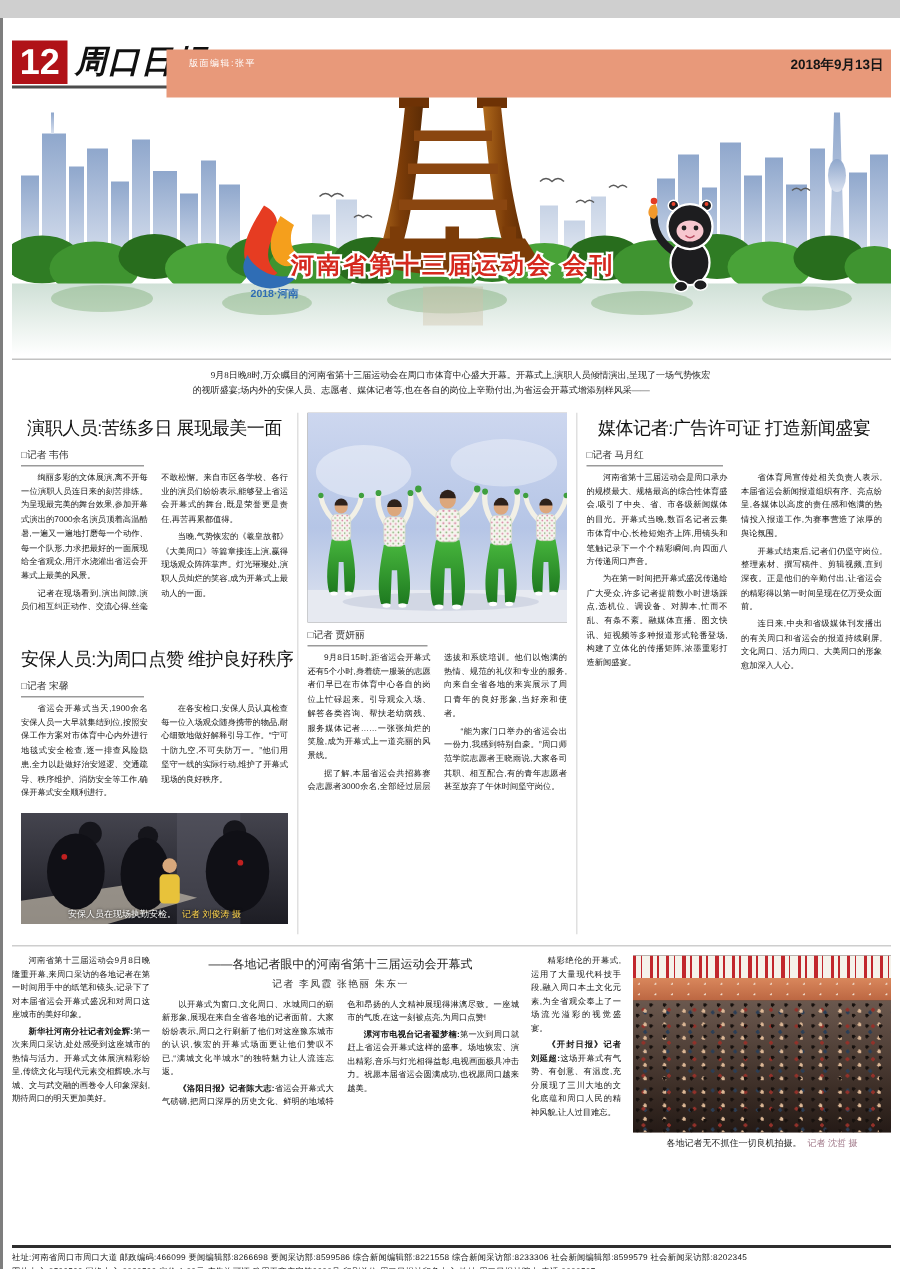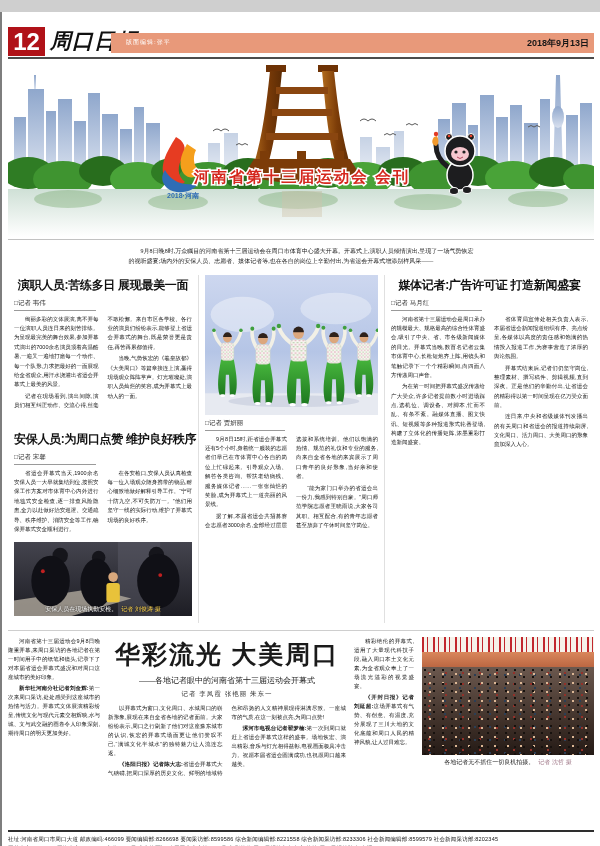--- a/index.html
+++ b/index.html
@@ -4,35 +4,35 @@
 <style>
   html,body{margin:0;padding:0;background:#cfcfcf;font-family:"Liberation Sans",sans-serif;}
   .page{position:relative;width:600px;height:846px;margin:12px auto;background:#fff;
         border-left:2px solid #7e7e7e;border-bottom:1px solid #9a9a9a;box-sizing:border-box;overflow:hidden;}
   
   .topbar{position:relative;margin:15px 6px 0;height:30px;border-bottom:2px solid #4c4c4c;}
   .pagenum{position:absolute;left:0;top:0;width:37px;height:29px;background:#b01218;color:#fff;
            font-weight:bold;font-size:24px;display:flex;align-items:center;justify-content:center;}
   .papername{position:absolute;left:42px;top:0;font-family:"DejaVu Serif",serif;font-style:italic;
              font-weight:bold;font-size:21px;color:#101010;letter-spacing:1px;white-space:nowrap;}
-  .strip{position:absolute;left:103px;right:0;top:6px;height:20px;background:#e8male;background:#e8997a;}
+  .strip{position:absolute;left:103px;right:0;top:6px;height:32px;background:#e8male;background:#e8997a;}
   .editor{position:absolute;left:15px;top:5px;font-size:6px;color:#fff;letter-spacing:1px;white-space:nowrap;}
   .date{position:absolute;right:5px;top:4px;font-size:9px;font-weight:bold;color:#161616;white-space:nowrap;}
   
   .masthead{position:relative;margin:0 6px;height:178px;overflow:hidden;}
   
   .leadblock{margin:2px 6px 0;border-top:1px solid #c2c2c2;padding-top:7px;text-align:center;}
   .leadblock h1{margin:2px 0 7px;font-size:36px;font-weight:900;color:#0d0d0d;letter-spacing:1px;white-space:nowrap;}
   .intro{width:345px;margin:0 auto;font-family:"Liberation Serif",serif;font-size:6px;line-height:1.65;
          color:#222;text-align:justify;text-indent:2em;}
   
   .maingrid{margin:8px 6px 0;display:grid;grid-template-columns:190px 186px 1fr;height:348px;overflow:hidden;}
   .col{padding:0 6px;overflow:hidden;}
   .col.mid,.col.right{border-left:1px solid #e0e0e0;}
-  h2.art{margin:2px 0 5px;font-size:12px;font-weight:bold;letter-spacing:-0.3px;color:#111;
+  h2.art{margin:2px 0 5px;font-size:12px;font-weight:normal;letter-spacing:-0.3px;color:#111;
          text-align:center;white-space:nowrap;}
   .byline{font-size:6.5px;color:#333;margin:0 0 4px;padding-bottom:2px;border-bottom:1px solid #9a9a9a;width:46%;white-space:nowrap;}
   .body{font-size:5.5px;line-height:1.7;color:#151515;text-align:justify;columns:2;column-gap:9px;overflow:hidden;}
   .body p{margin:0 0 2px;text-indent:2em;}
   .h116{height:114px}.h72{height:70px}.h152{height:150px}.h298{height:296px}
   
   .photo{position:relative;overflow:hidden;background:#888;}
   .ph-dancers{height:140px;margin-bottom:4px;}
   .ph-security{height:74px;margin-top:3px;}
   .cap-onphoto{position:absolute;left:0;right:0;bottom:2px;text-align:center;font-size:6px;color:#fff;
@@ -387,21 +387,20 @@
       </div>
     </div>
   </div>
 
   <div class="bottomgrid">
     <div class="btext">
       <p>河南省第十三届运动会9月8日晚隆重开幕,来周口采访的各地记者在第一时间用手中的纸笔和镜头,记录下了对本届省运会开幕式盛况和对周口这座城市的美好印象。</p>
       <p><b>新华社河南分社记者刘金辉:</b><span>第一次来周口采访,处处感受到这座城市的热情与活力。开幕式文体展演精彩纷呈,传统文化与现代元素交相辉映,水与城、文与武交融的画卷令人印象深刻,期待周口的明天更加美好。</span></p>
     </div>
     <div class="feature">
-      <div class="ftitle">华彩流光 大美周口</div>
       <div class="fsub">——各地记者眼中的河南省第十三届运动会开幕式</div>
       <div class="fby">记者 李凤霞 张艳丽 朱东一</div>
       <div class="fbody">
         <p>以开幕式为窗口,文化周口、水城周口的崭新形象,展现在来自全省各地的记者面前。大家纷纷表示,周口之行刷新了他们对这座豫东城市的认识,恢宏的开幕式场面更让他们赞叹不已,“满城文化半城水”的独特魅力让人流连忘返。</p>
         <p><b>《洛阳日报》记者陈大志:</b><span>省运会开幕式大气磅礴,把周口深厚的历史文化、鲜明的地域特色和昂扬的人文精神展现得淋漓尽致。一座城市的气质,在这一刻被点亮,为周口点赞!</span></p>
         <p><b>漯河市电视台记者翟梦楠:</b><span>第一次到周口就赶上省运会开幕式这样的盛事。场地恢宏、演出精彩,音乐与灯光相得益彰,电视画面极具冲击力。祝愿本届省运会圆满成功,也祝愿周口越来越美。</span></p>
       </div>
     </div>
     <div class="btext">
       <p>精彩绝伦的开幕式,运用了大量现代科技手段,融入周口本土文化元素,为全省观众奉上了一场流光溢彩的视觉盛宴。</p>

